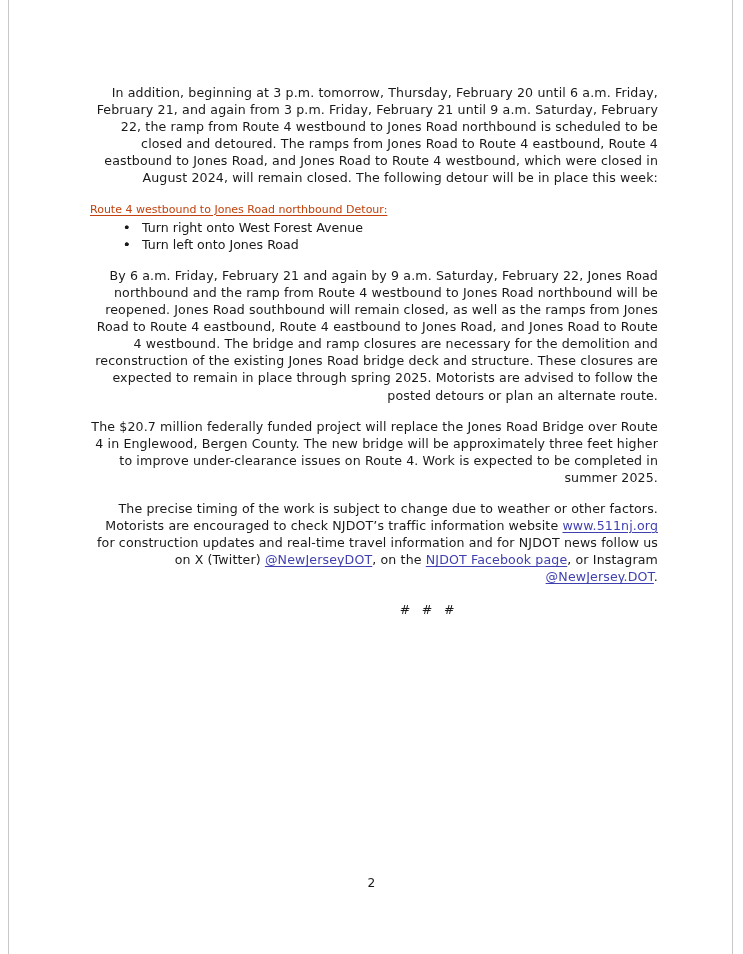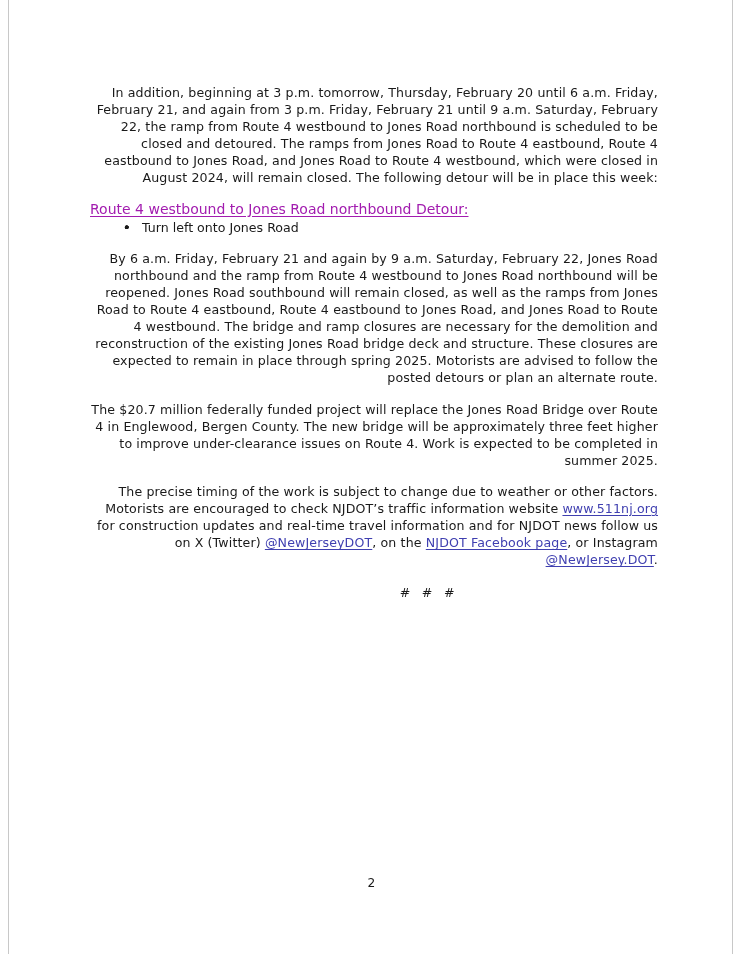--- a/index.html
+++ b/index.html
@@ -34,23 +34,23 @@
   p.para {
     margin: 0 0 14px 0;
     font-size: 12.6px;
     line-height: 17.1px;
     color: #1a1a1a;
     text-align: right;
     letter-spacing: 0.01em;
   }
   .detour-heading {
     margin: 12px 0 1px 0;
-    font-size: 14px;
+    font-size: 11px;
     line-height: 17.1px;
-    color: #a21caf;
+    color: #c2410c;
     text-decoration: underline;
     text-underline-offset: 1.5px;
   }
   ul.detour-list {
     margin: 0 0 14px 0;
     padding: 0;
     list-style: none;
   }
   ul.detour-list li {
     font-size: 12.6px;
@@ -102,20 +102,21 @@
     <p class="para">In addition, beginning at 3 p.m. tomorrow, Thursday, February 20 until 6 a.m. Friday, February 21, and again from 3 p.m. Friday, February 21 until 9 a.m. Saturday, February 22, the ramp from Route 4 westbound to Jones Road northbound is scheduled to be closed and detoured. The ramps from Jones Road to Route 4 eastbound, Route 4 eastbound to Jones Road, and Jones Road to Route 4 westbound, which were closed in August 2024, will remain closed. The following detour will be in place this week:</p>
 
     <div class="detour-heading">Route 4 westbound to Jones Road northbound Detour:</div>
 
     <ul class="detour-list">
       <li>
         <span class="bullet">•</span>
       </li>
       <li>
         <span class="bullet">•</span>
+        <span>Turn right onto West Forest Avenue</span>
       </li>
       <li>
         <span class="bullet">•</span>
       </li>
       <li>
         <span class="bullet">•</span>
       </li>
       <li>
         <span class="bullet">•</span>
         <span>Turn left onto Jones Road</span>

